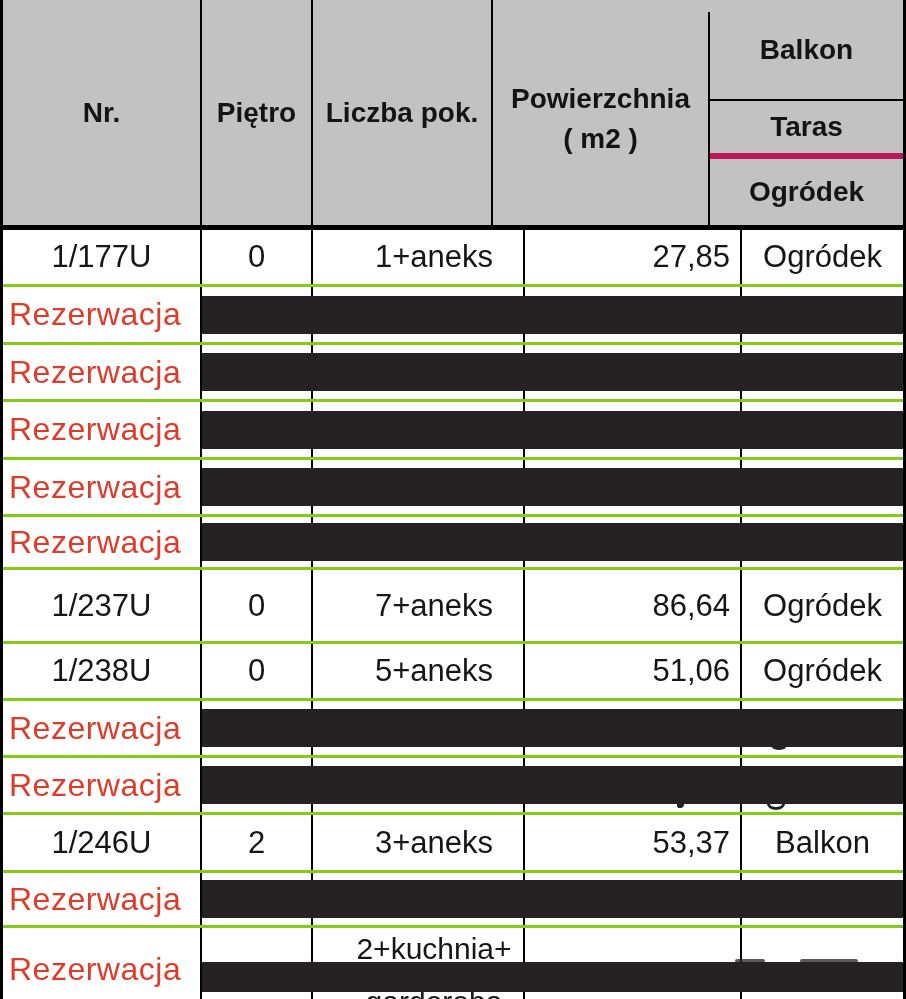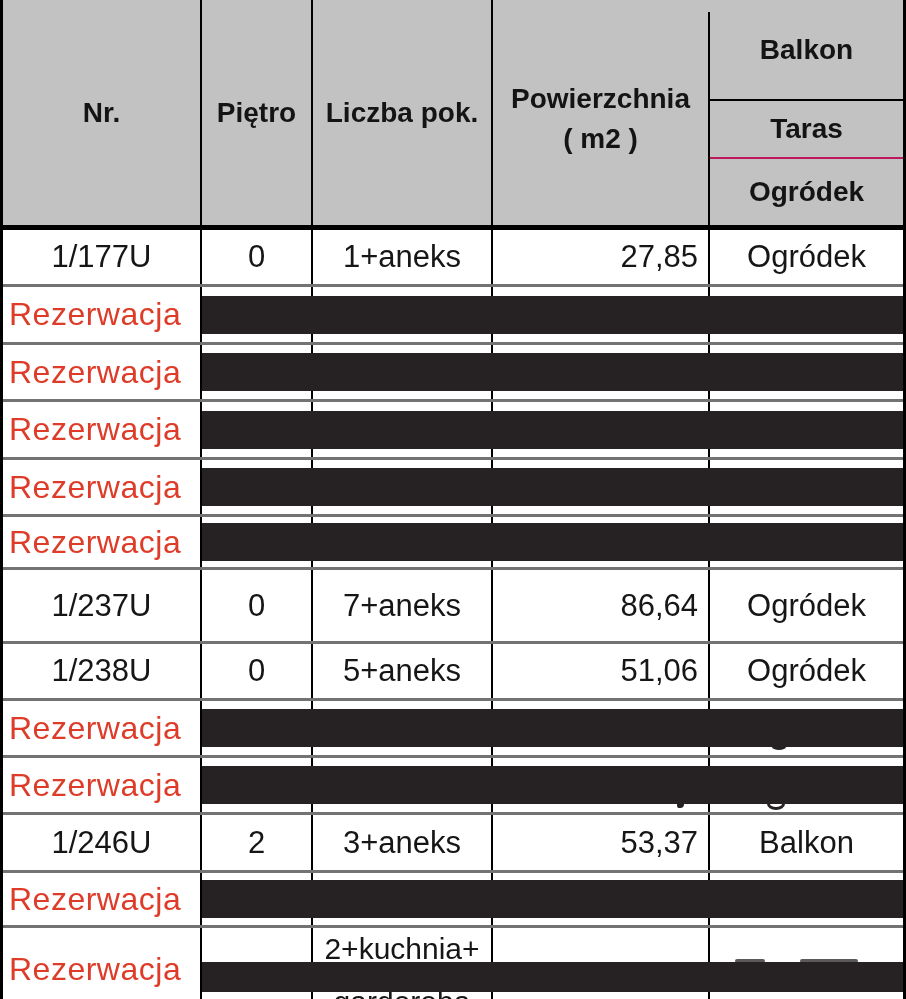--- a/index.html
+++ b/index.html
@@ -31,38 +31,38 @@
   .hc1 { flex:0 0 199px; }
   .hc2 { flex:0 0 111px; }
   .hc3 { flex:0 0 180px; }
   .hc4 { flex:0 0 217px;margin-top:12px; }
   .hc5 { flex:1 1 auto; border-right:none; padding:0; flex-direction:column; align-items:stretch; justify-content:flex-start; }
   .hsub {
     display:flex; align-items:center; justify-content:center;
     font-weight:bold; font-size:28px;
   }
   .hsub1 { flex:0 0 101px; border-bottom:2px solid #000; }
-  .hsub2 { flex:0 0 58px;  border-bottom:2px solid #be185d; }
+  .hsub2 { flex:0 0 58px;  border-bottom:6px solid #be185d; }
   .hsub3 { flex:1 1 auto; }
   
   .row {
     position:relative;
     display:flex;
-    border-bottom:3px solid #737373;
+    border-bottom:3px solid #84cc16;
     background:#fff;
   }
   .cell {
     display:flex; align-items:center; justify-content:center;
     font-size:31px; color:#161616;
     border-right:2px solid #000;
     overflow:hidden;
   }
   .c1 { flex:0 0 199px; }
   .c2 { flex:0 0 111px; }
-  .c3 { flex:0 0 180px; }
+  .c3 { flex:0 0 180px;margin-left:32px; }
   .c4 { flex:0 0 217px; justify-content:flex-end; padding-right:10px; }
   .c5 { flex:1 1 auto; border-right:none; }
   .rez {
     justify-content:flex-start; padding-left:6px;
     font-weight:normal; font-size:32px; color:#de3b28;
     letter-spacing:0.5px;
   }
   .bar {
     position:absolute; z-index:3;
     left:199px; right:0;

